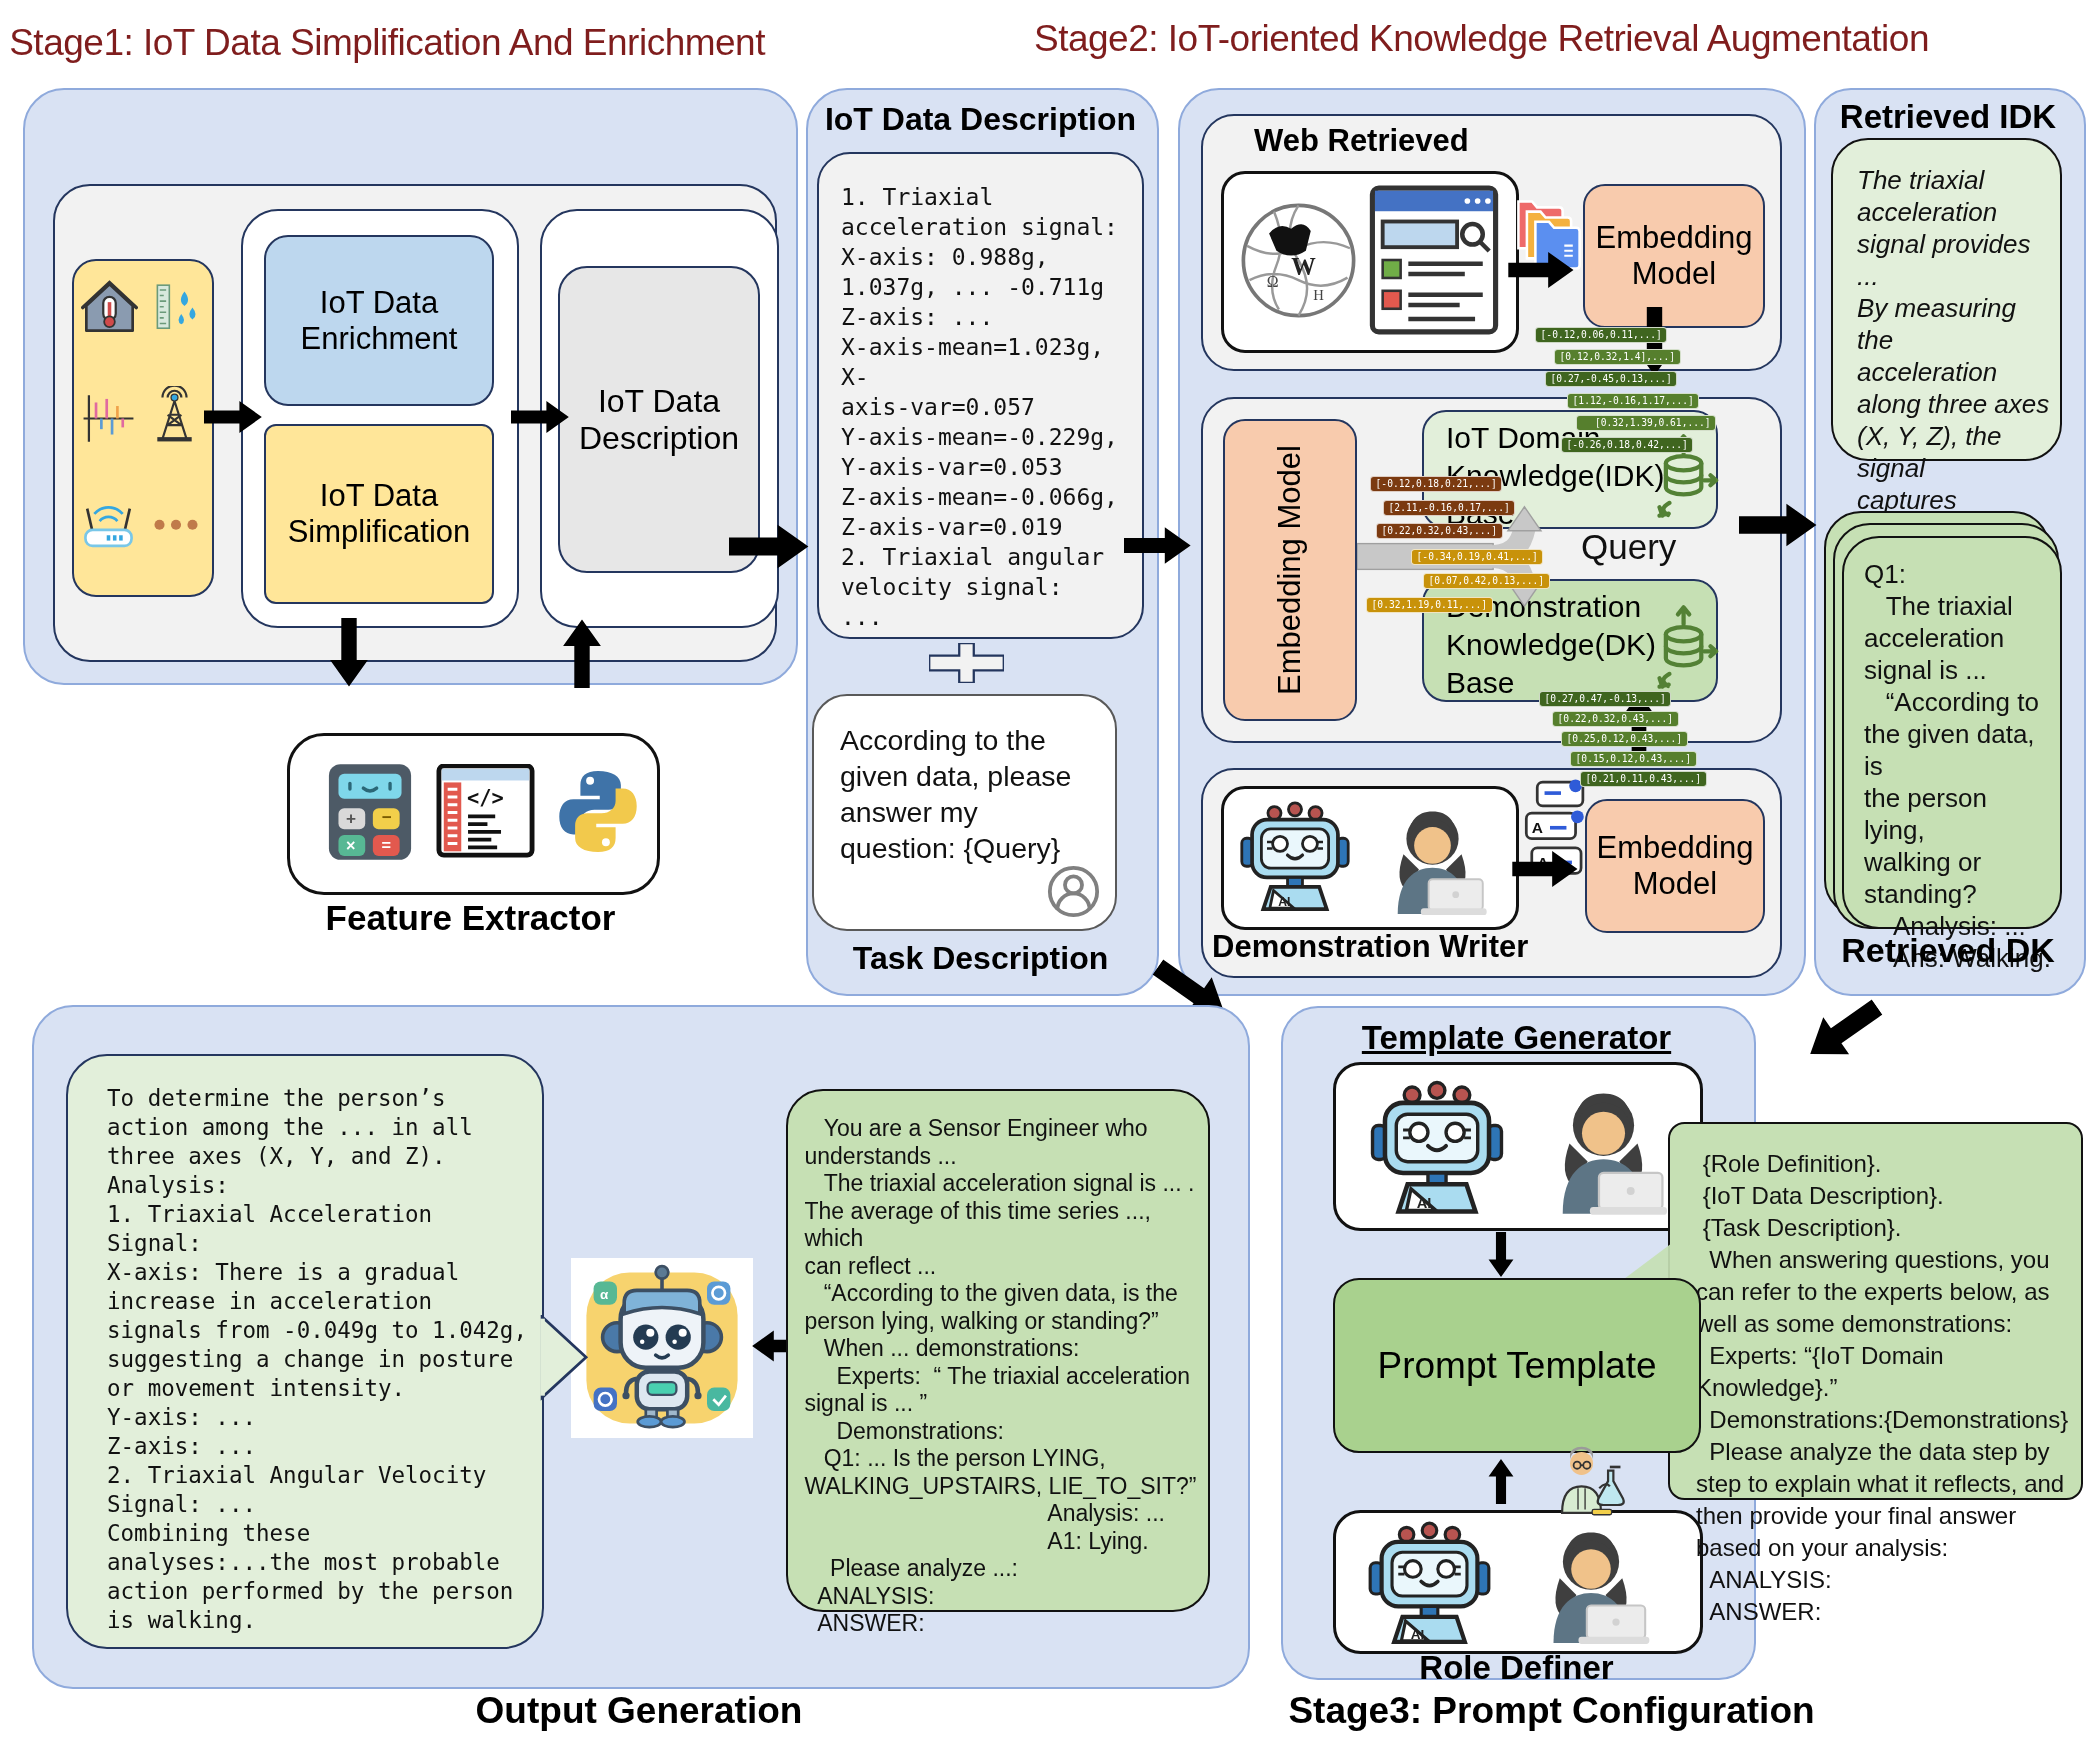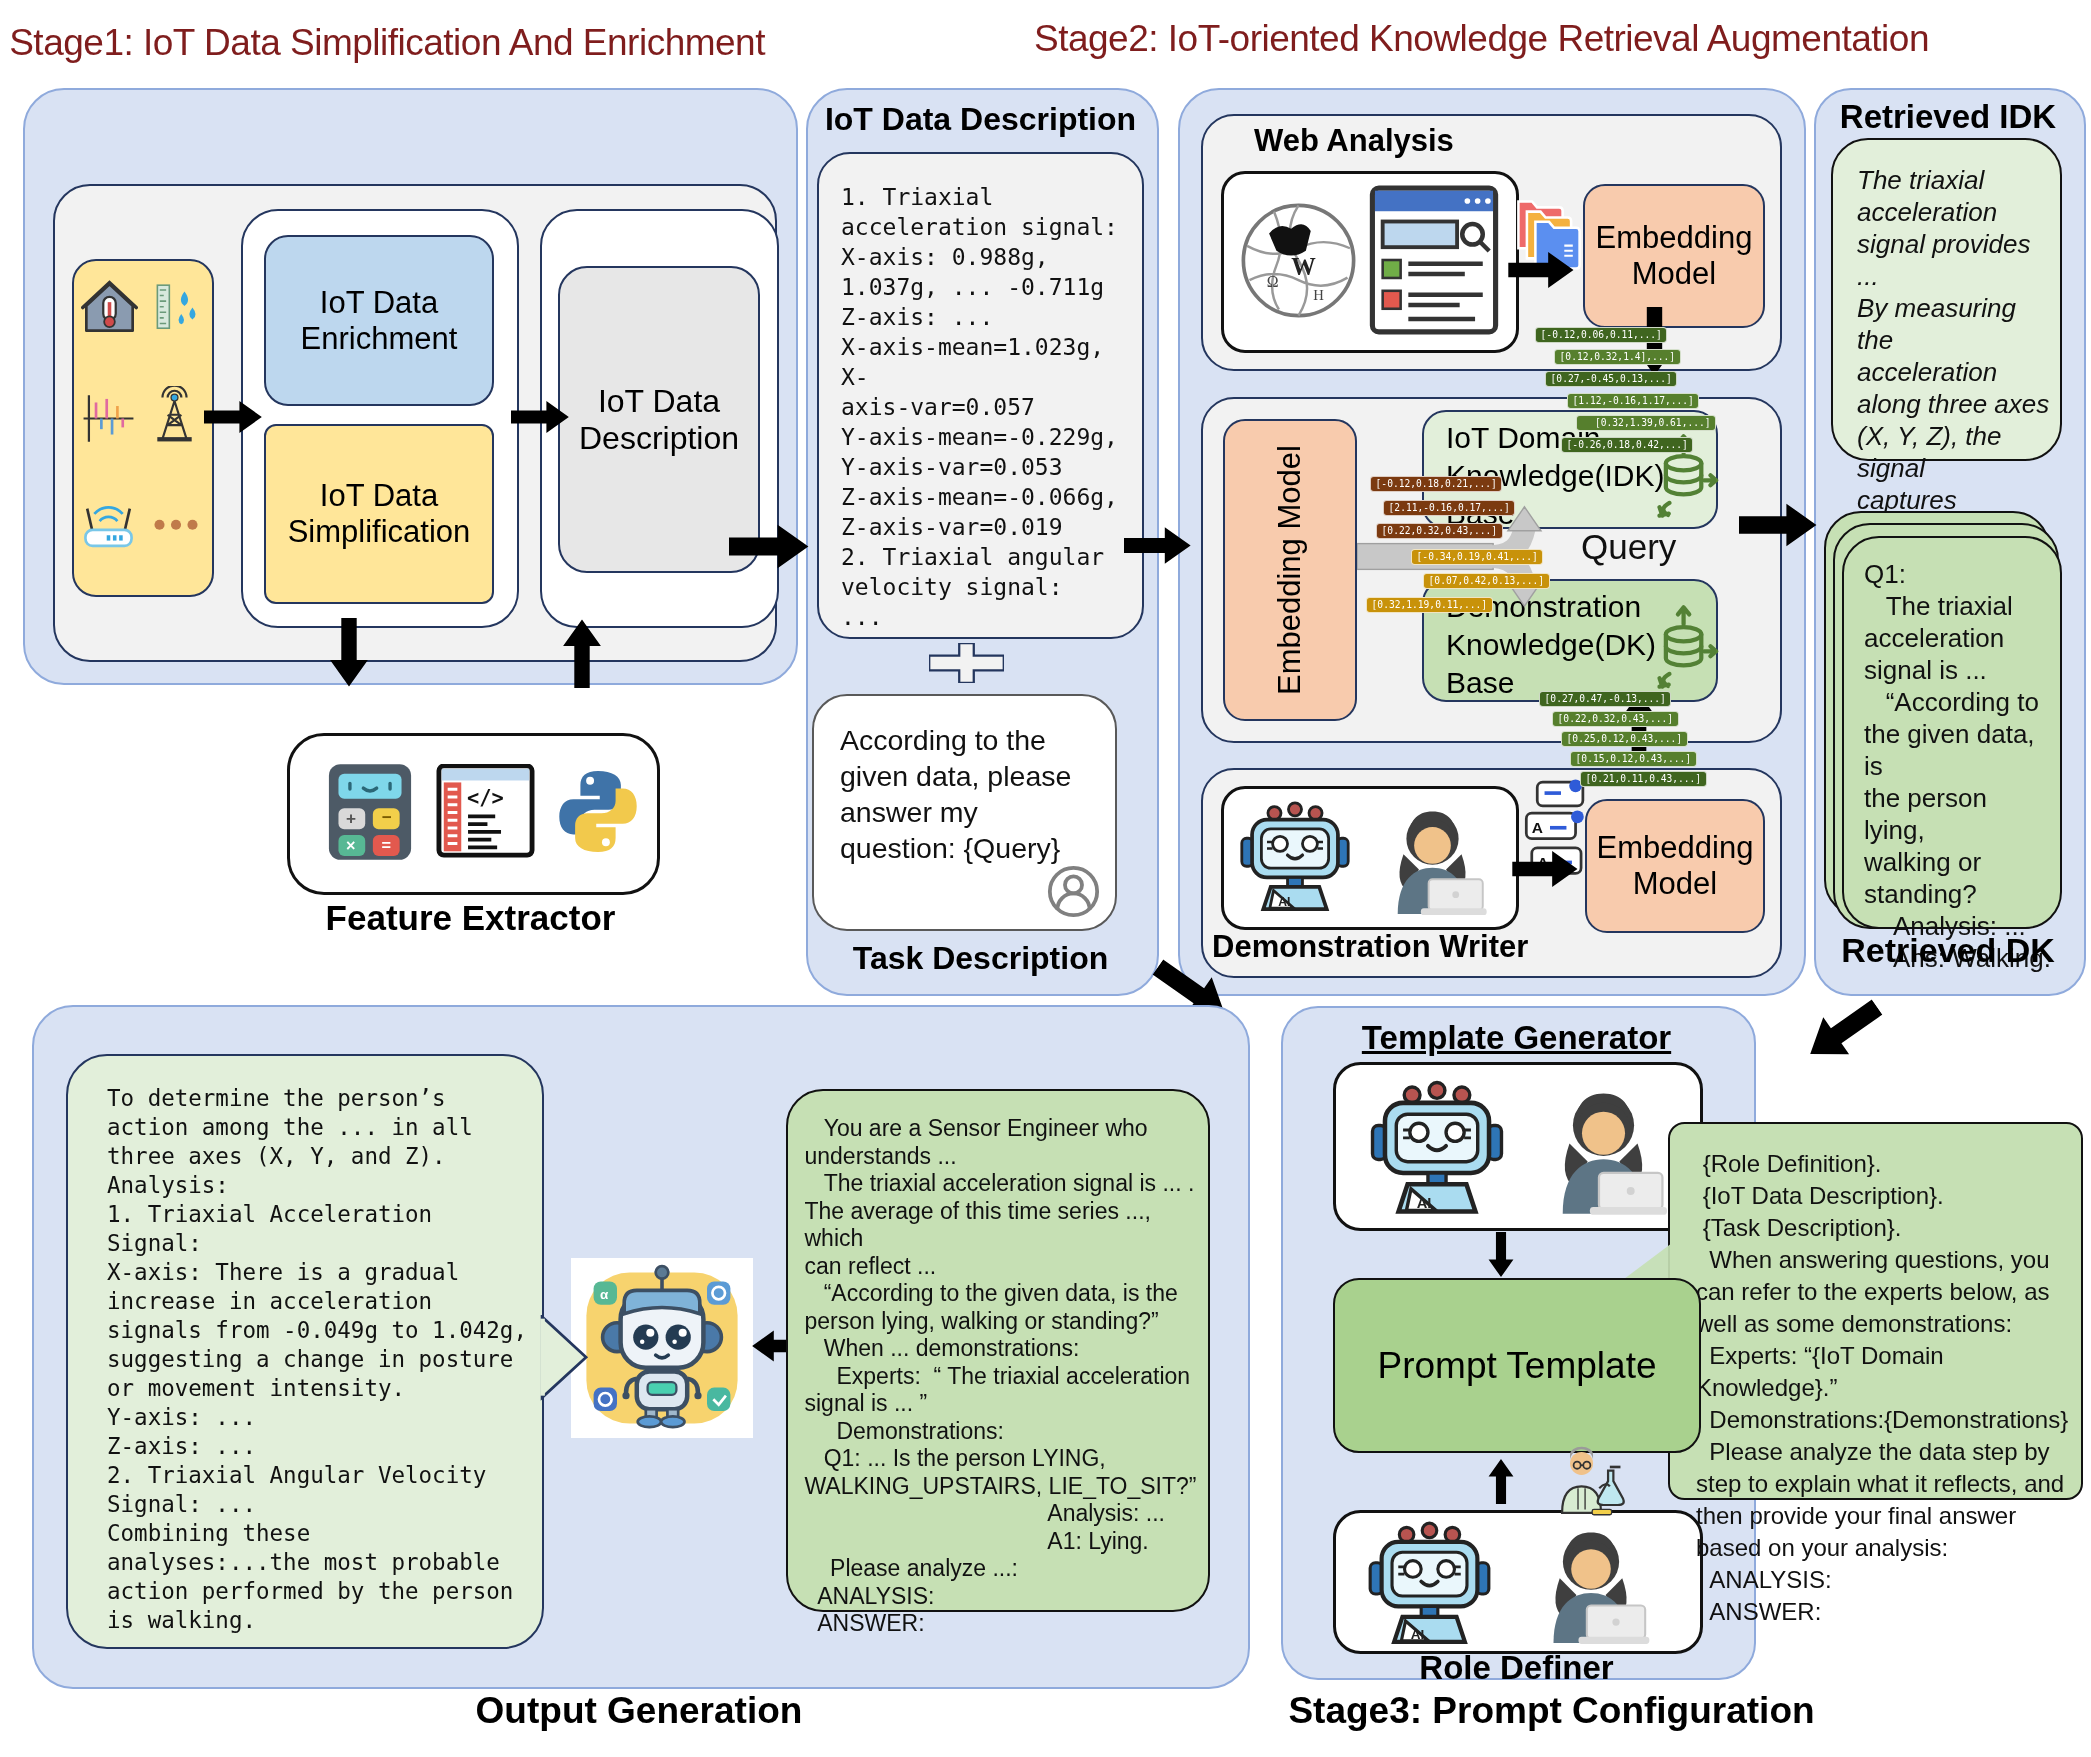--- a/index.html
+++ b/index.html
@@ -208,21 +208,21 @@
   <svg class="abs" style="left:1047px;top:865px;" width="53" height="53" viewBox="0 0 56 56">
     <circle cx="28" cy="28" r="25" fill="#fff" stroke="#808080" stroke-width="4"></circle>
     <circle cx="28" cy="21" r="9" fill="none" stroke="#808080" stroke-width="4"></circle>
     <path d="M11,47 a17,17 0 0 1 34,0" fill="none" stroke="#808080" stroke-width="4"></path>
   </svg>
   <div class="lbl ctr" style="left:806px;top:940px;width:349px;font-size:32px;">Task Description</div>
 
   <div class="container" style="left:1178px;top:88px;width:624px;height:904px;"></div>
 
   <div class="panel" style="left:1201px;top:114px;width:577px;height:253px;"></div>
-  <div class="lbl" style="left:1254px;top:123px;font-size:31px;">Web Analysis</div>
+  <div class="lbl" style="left:1254px;top:123px;font-size:31px;">Web Retrieved</div>
   <div class="blackbox" style="left:1221px;top:171px;width:292px;height:176px;">
     <svg class="abs" style="left:13px;top:13px;" width="123" height="147" viewBox="0 0 100 120">
       <circle cx="50" cy="60" r="45" fill="#fff" stroke="#777" stroke-width="3"></circle>
       <path d="M8,48 q22,12 42,2 t42,0 M10,76 q20,-10 40,0 t40,-2 M50,15 q-14,22 0,45 t0,45 M30,20 q10,24 2,44 t2,36" fill="none" stroke="#999" stroke-width="2"></path>
       <path d="M26,38 q8,-10 18,-4 q10,-8 16,2 l-4,16 q-12,8 -24,0 z" fill="#111"></path>
       <text x="44" y="72" font-size="20" font-weight="bold" fill="#222" font-family="Liberation Serif,serif">W</text>
       <text x="24" y="82" font-size="13" fill="#444" font-family="Liberation Serif,serif">Ω</text>
       <text x="62" y="92" font-size="12" fill="#444" font-family="Liberation Serif,serif">H</text>
     </svg>
     <svg class="abs" style="left:145px;top:9.2px;" width="130" height="154" viewBox="0 0 100 120">

